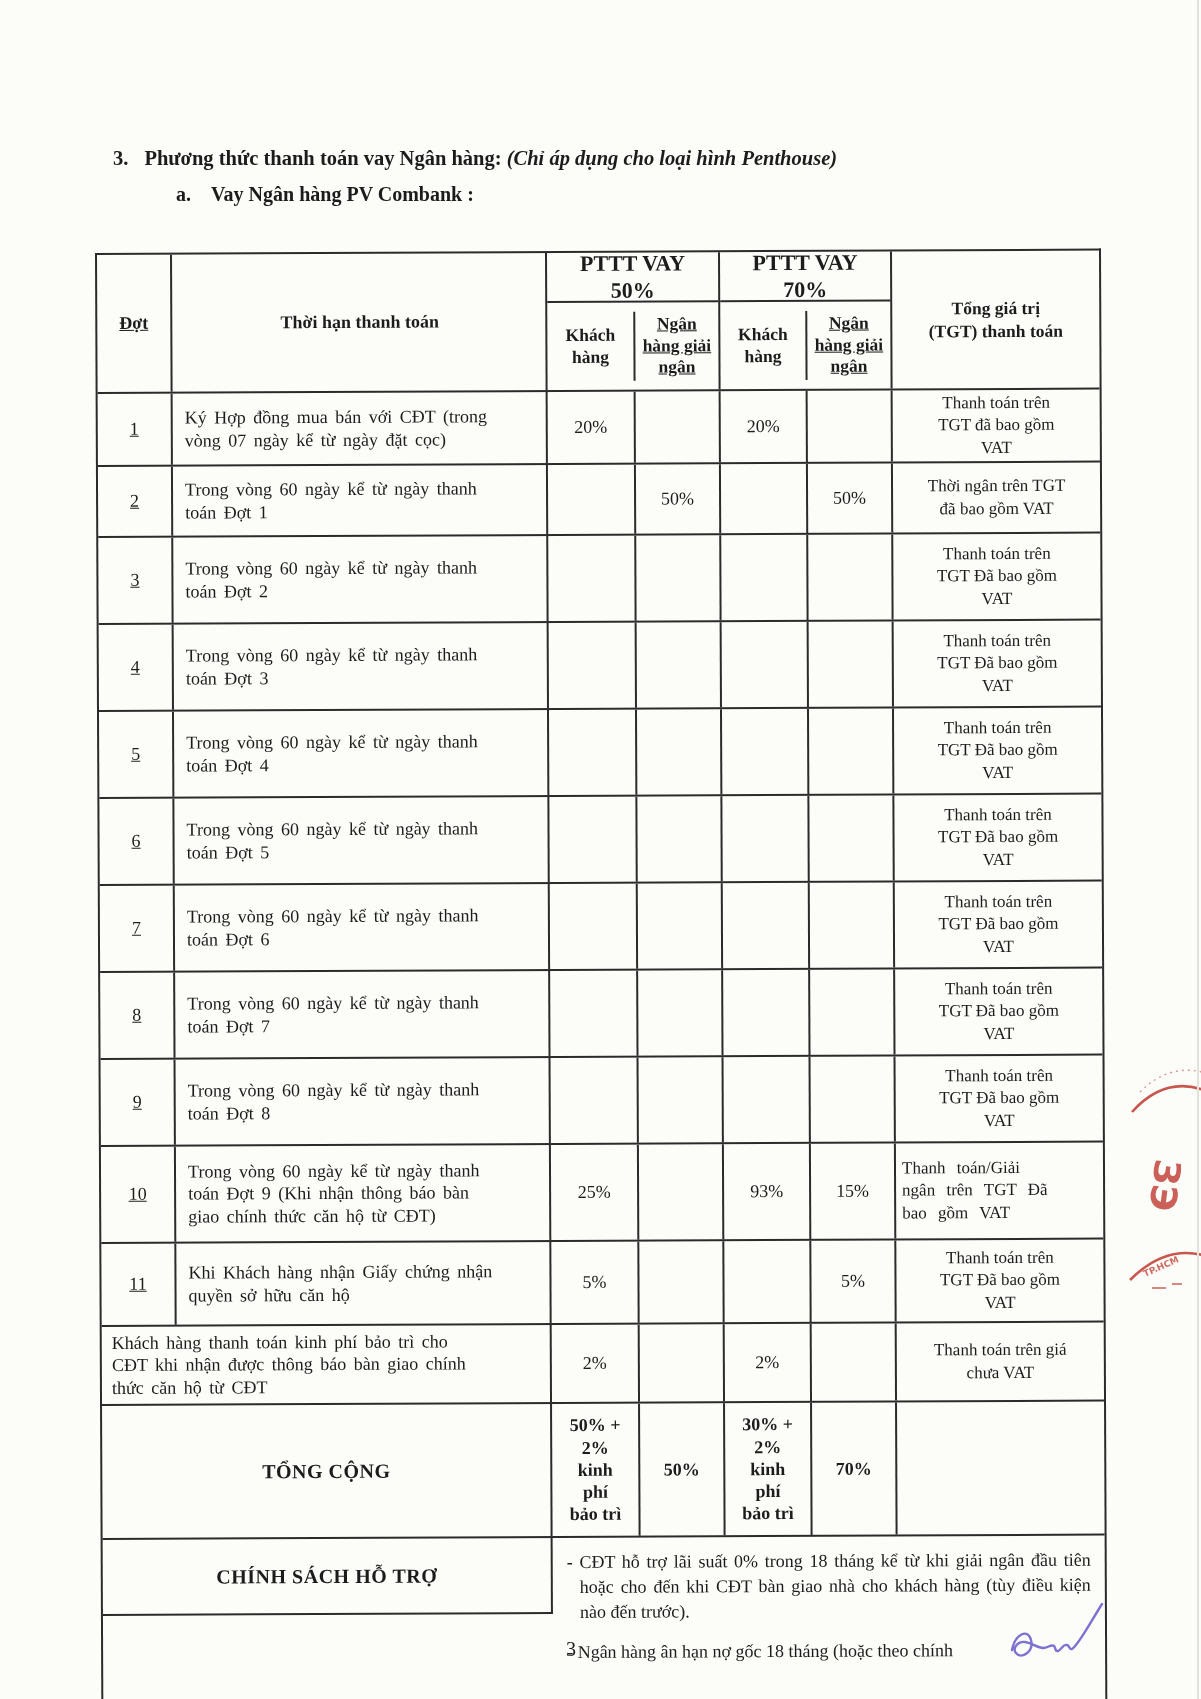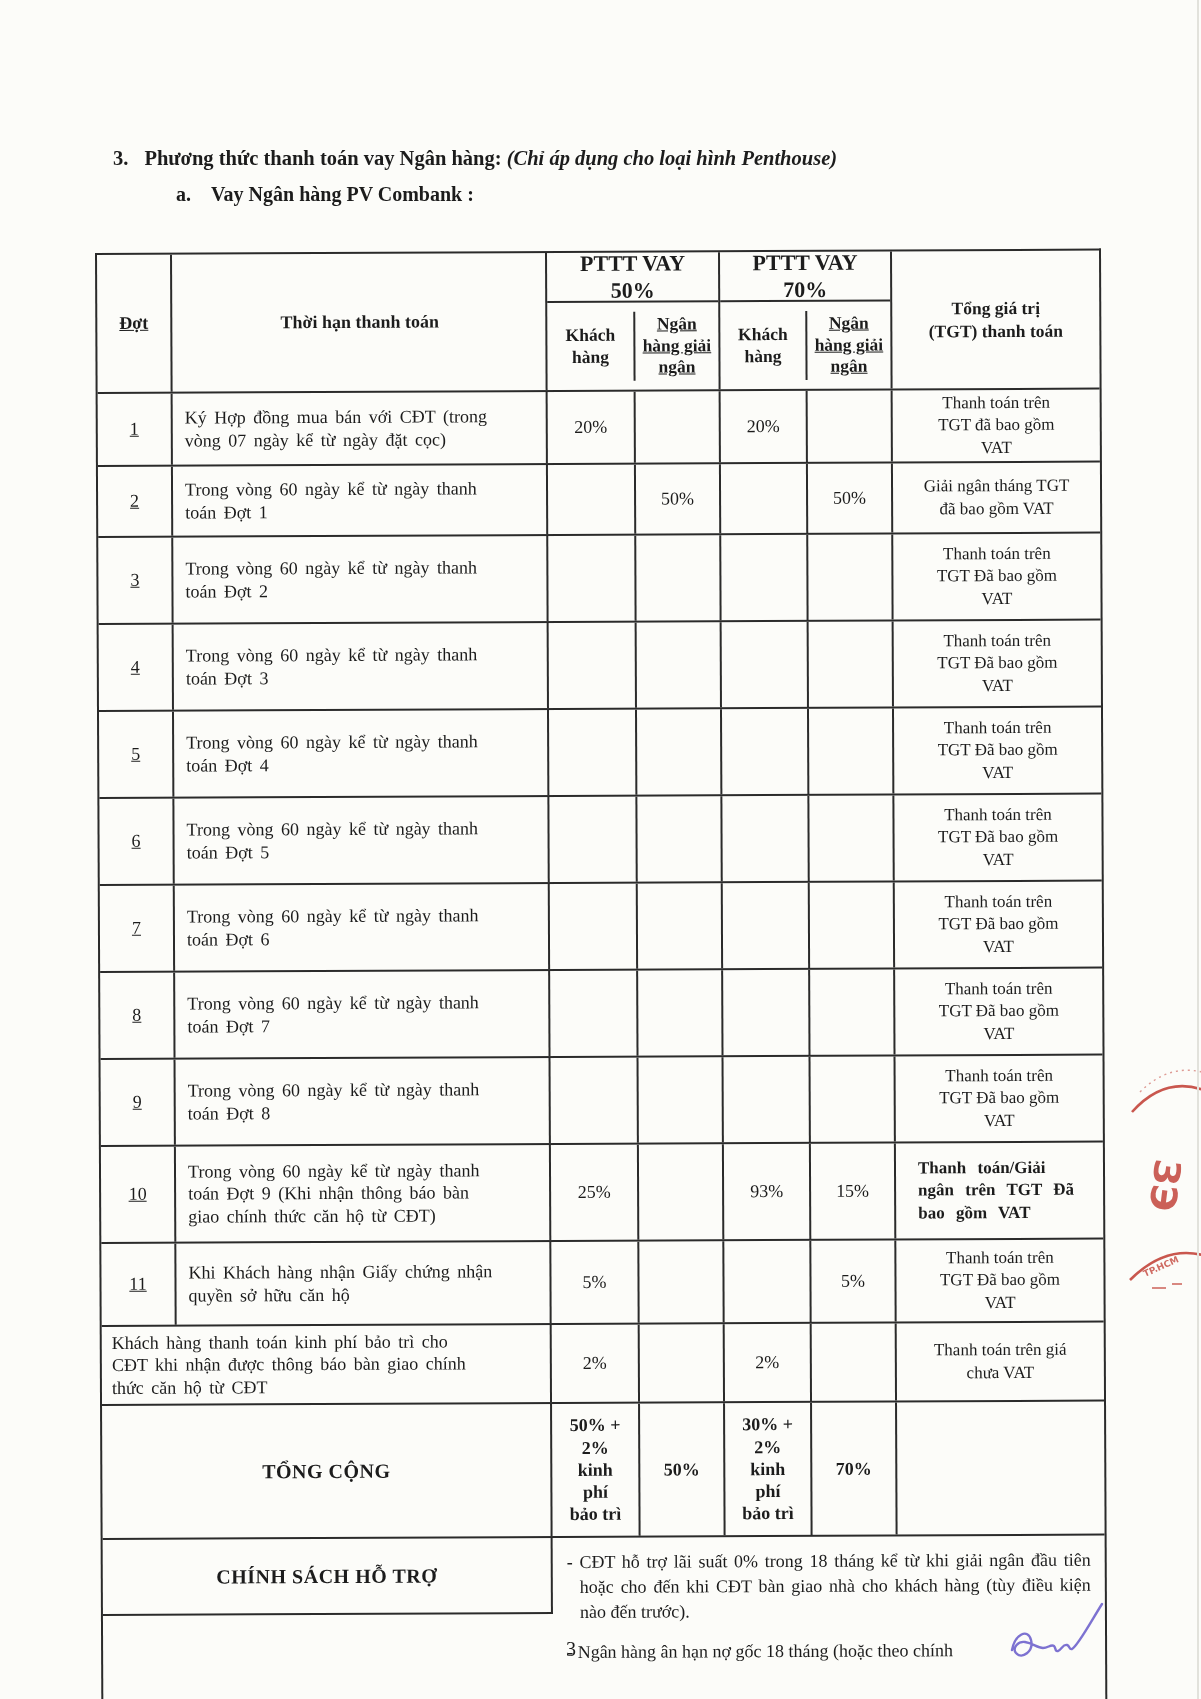--- a/index.html
+++ b/index.html
@@ -54,21 +54,21 @@
   .row-total{height:132px;}
   .row-total .c-span{font-size:20px;font-weight:bold;letter-spacing:.5px;}
   .row-total .cell{font-weight:bold;}
   .row-support{border-bottom:none;align-items:flex-start;}
   .row-support .c-span{height:76px;border-bottom:2px solid #2b2b2b;font-size:20px;font-weight:bold;letter-spacing:.5px;}
   .bullets{
     box-sizing:border-box;flex:1;min-height:208px;display:flex;flex-direction:column;gap:14px;
     padding:12px 14px 10px 14px;font-size:18px;line-height:1.4;text-align:justify;
   }
   .bullets p{margin:0;text-indent:-13px;padding-left:13px;}
-  .note-spread{word-spacing:7px;text-align:left;justify-content:flex-start;padding-left:22px;font-weight:bold;}
+  .note-spread{word-spacing:7px;text-align:left;justify-content:flex-start;padding-left:6px;}
   
   .pageno{position:absolute;left:566px;top:1638px;font-size:20px;}
   .sig{position:absolute;left:990px;top:1588px;}
   .stamp{position:absolute;left:1126px;top:1048px;}
 </style>
 </head>
 <body>
 
 <div class="page">
 
@@ -127,21 +127,21 @@
 VAT</div>
   </div>
         <div class="row" style="height: 69px;">
     <div class="cell c-dot">2</div>
     <div class="cell c-term">Trong vòng 60 ngày kể từ ngày thanh
 toán Đợt 1</div>
     <div class="cell c-kh50"></div>
     <div class="cell c-nh50">50%</div>
     <div class="cell c-kh70"></div>
     <div class="cell c-nh70">50%</div>
-    <div class="cell c-note">Giải ngân tháng TGT
+    <div class="cell c-note">Thời ngân trên TGT
 đã bao gồm VAT</div>
   </div>
         <div class="row" style="height: 85px;">
     <div class="cell c-dot">3</div>
     <div class="cell c-term">Trong vòng 60 ngày kể từ ngày thanh
 toán Đợt 2</div>
     <div class="cell c-kh50"></div>
     <div class="cell c-nh50"></div>
     <div class="cell c-kh70"></div>
     <div class="cell c-nh70"></div>

